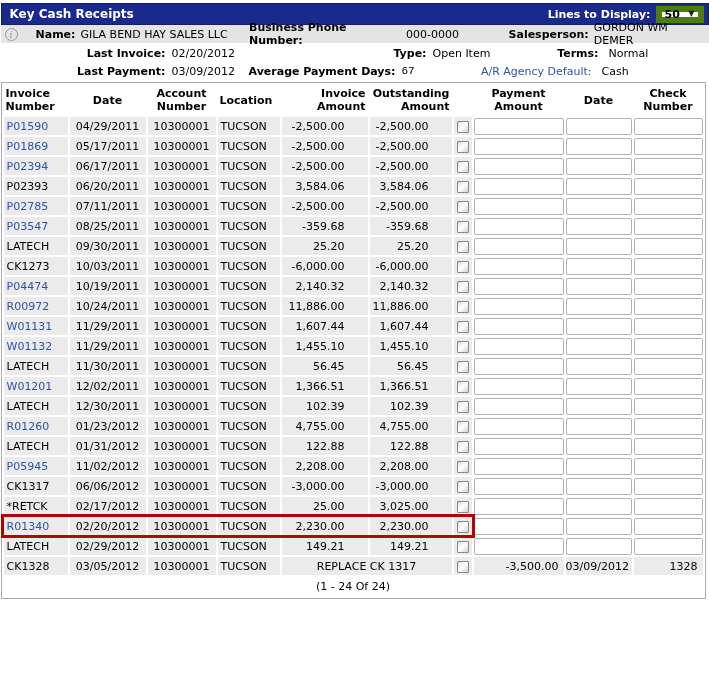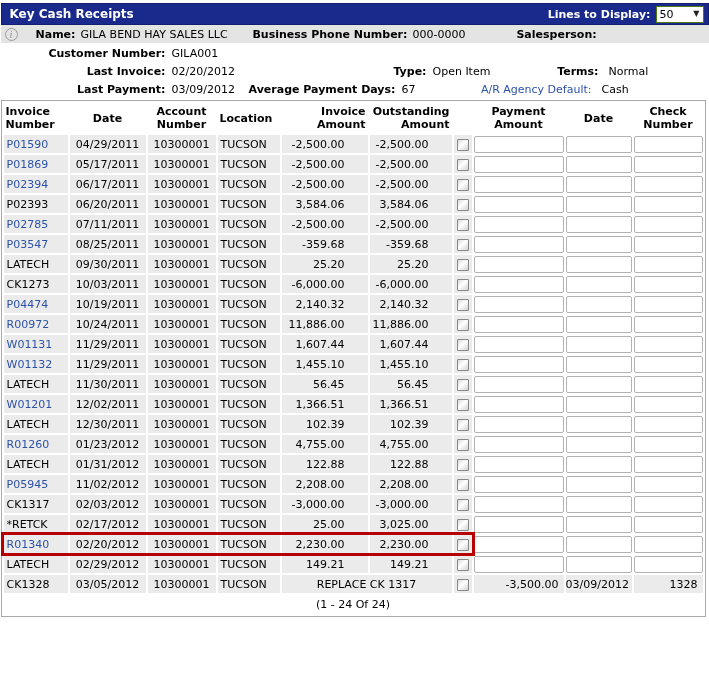--- a/index.html
+++ b/index.html
@@ -5,43 +5,43 @@
   * { margin:0; padding:0; box-sizing:border-box; }
   html,body { width:709px; height:680px; background:#fff; overflow:hidden; }
   body { font-family:"DejaVu Sans","Liberation Sans",sans-serif; font-size:11px; color:#000; }
   .page { width:708px; margin:3px auto 0 auto; }
 
   
   .titlebar { background:#19298c; color:#fff; height:22px; display:flex; align-items:center;
               justify-content:space-between; padding:0 4px 0 8px; border:1px solid #10206e; }
   .titlebar .title { font-weight:bold; font-size:12px; }
   .lines-wrap { display:flex; align-items:center; font-weight:bold; font-size:11px; }
-  .select-box { background:#fff; color:#000; font-weight:normal; width:48px; height:17px; margin-left:5px;
-                border:1px solid #4d7c0f; display:flex; align-items:center; justify-content:space-between;
+  .select-box { background:#fff; color:#000; font-weight:bold; width:48px; height:17px; margin-left:5px;
+                border:6px solid #4d7c0f; display:flex; align-items:center; justify-content:space-between;
                 padding:0 3px; cursor:default; }
   .select-box .arrow { font-size:8px; color:#222; line-height:1; }
 
   
   .infobar { background:#e4e4e4; height:19px; display:flex; align-items:center; padding-left:4px;
              border-bottom:1px solid #fff; }
   .info-icon { display:inline-flex; width:13px; height:13px; border:1px solid #9a9a9a; border-radius:50%;
                color:#9a9a9a; font-family:"DejaVu Serif",serif; font-style:italic; font-size:10px;
                align-items:center; justify-content:center; flex:none; }
   .b { font-weight:bold; }
   .infobar .lab-name { margin-left:18px; }
   .infobar .val-name { margin-left:5px; width:172px; }
   .infobar .val-phone { margin-left:5px; width:70px; }
   .infobar .lab-sales { margin-left:34px; }
   .infobar .val-sales { margin-left:5px; }
 
   .hdrrow { height:18px; display:flex; align-items:center; }
   .lab { text-align:right; font-weight:bold; flex:none; }
   .val { flex:none; margin-left:6px; }
   .w165 { width:165px; } .w96 { width:96px; } .w159 { width:159px; } .w120 { width:120px; }
-  .w46 { width:46px; } .w72 { width:72px; } .w152 { width:152px; } .w30 { width:30px; }
+  .w46 { width:46px; } .w72 { width:72px; } .w152 { width:152px; } .w30 { width:30px;font-family:Liberation Mono, monospace; }
   .w160 { width:160px; }
   .link { color:#2c52a8; cursor:pointer; text-decoration:none; }
   .lab.link { font-weight:normal; }
 
   
   .tablewrap { position:relative; margin-top:2px; }
   table { border-collapse:separate; border-spacing:2px; table-layout:fixed; width:705px;
           border:1px solid #a9a9a9; background:#fff; }
   th { font-weight:bold; white-space:pre-line; vertical-align:middle; line-height:13px; height:30px;
        padding:0 2px; }
@@ -83,26 +83,23 @@
     </span>
   </div>
 
   <div class="infobar">
     <span class="info-icon">i</span>
     <span class="b lab-name">Name:</span>
     <span class="val-name">GILA BEND HAY SALES LLC</span>
     <span class="b">Business Phone Number:</span>
     <span class="val-phone">000-0000</span>
     <span class="b lab-sales">Salesperson:</span>
+    <span class="val-sales">GORDON WM DEMER</span>
   </div>
 
-  <div class="hdrrow">
-    <span class="lab w165">Customer Number:</span>
-    <span class="val">GILA001</span>
-  </div>
 
   <div class="hdrrow">
     <span class="lab w165">Last Invoice:</span>
     <span class="val w96">02/20/2012</span>
     <span class="lab w159">Type:</span>
     <span class="val w120">Open Item</span>
     <span class="lab w46">Terms:</span>
     <span class="val" style="margin-left:10px">Normal</span>
   </div>
 
@@ -469,21 +466,21 @@
             </td>
             <td class="inputcell">
               <input type="text" class="tin" style="">
             </td>
             <td class="inputcell">
               <input type="text" class="tin" style="">
             </td>
           </tr>
           <tr>
             <td class="c-inv al"><span>CK1317</span></td>
-            <td class="ac">02/03/2012</td>
+            <td class="ac">06/06/2012</td>
             <td class="ac">10300001</td>
             <td class="al" style="padding-left: 3px;">TUCSON</td>
             <td class="c-amt ar">-3,000.00</td>
             <td class="c-out ar">-3,000.00</td>
             <td class="c-cb"><span class="cb"></span></td>
             <td class="inputcell">
               <input type="text" class="tin" style="">
             </td>
             <td class="inputcell">
               <input type="text" class="tin" style="">

